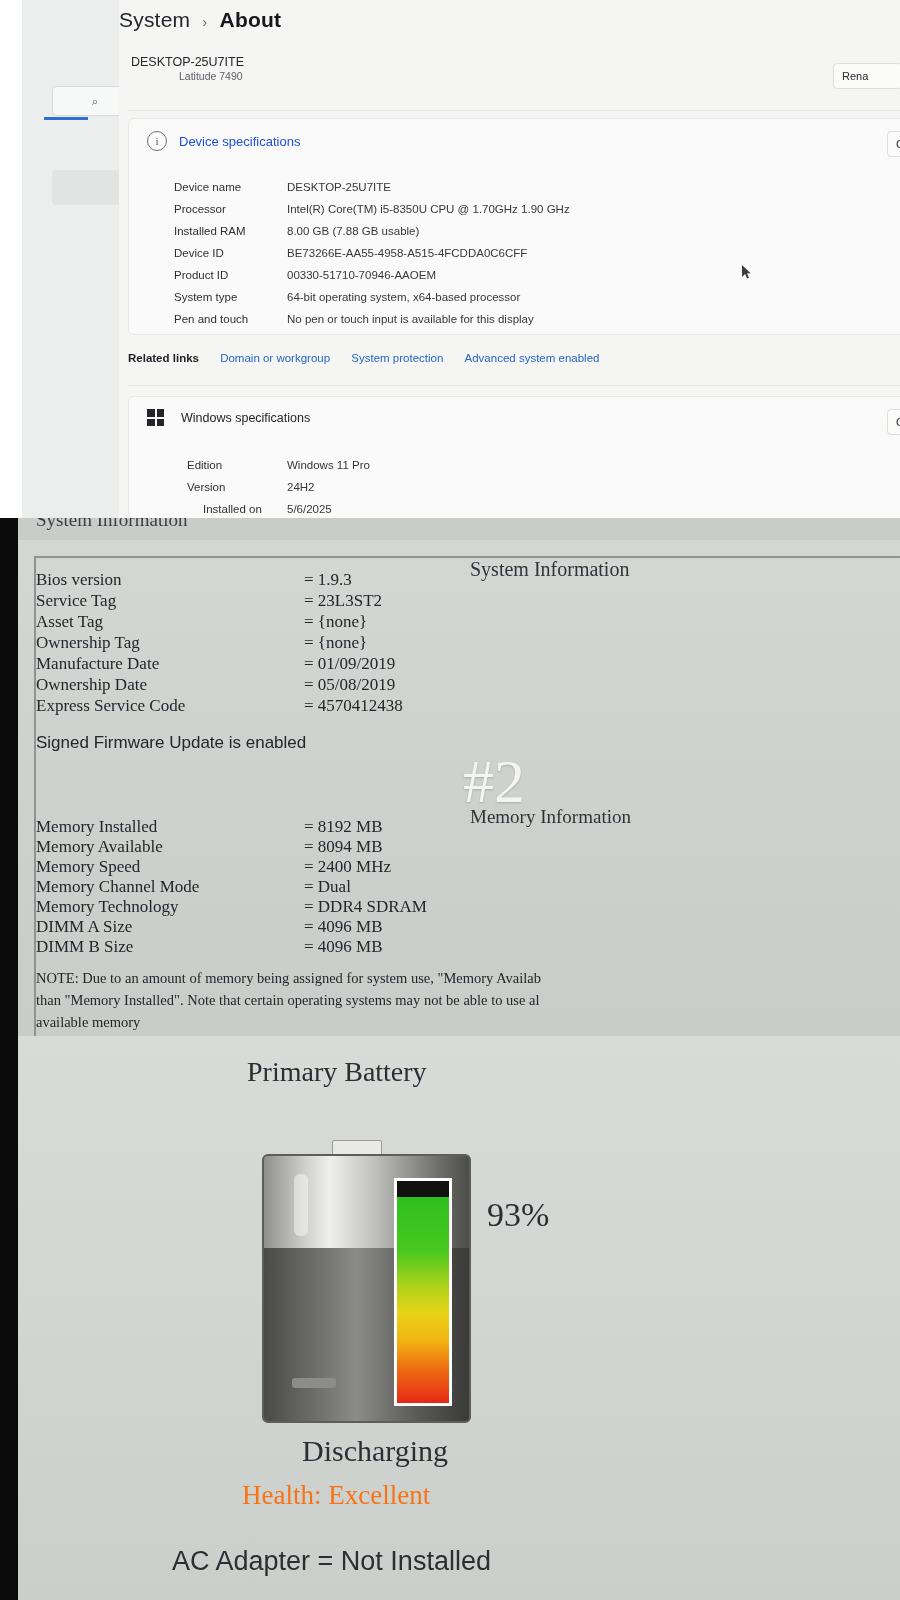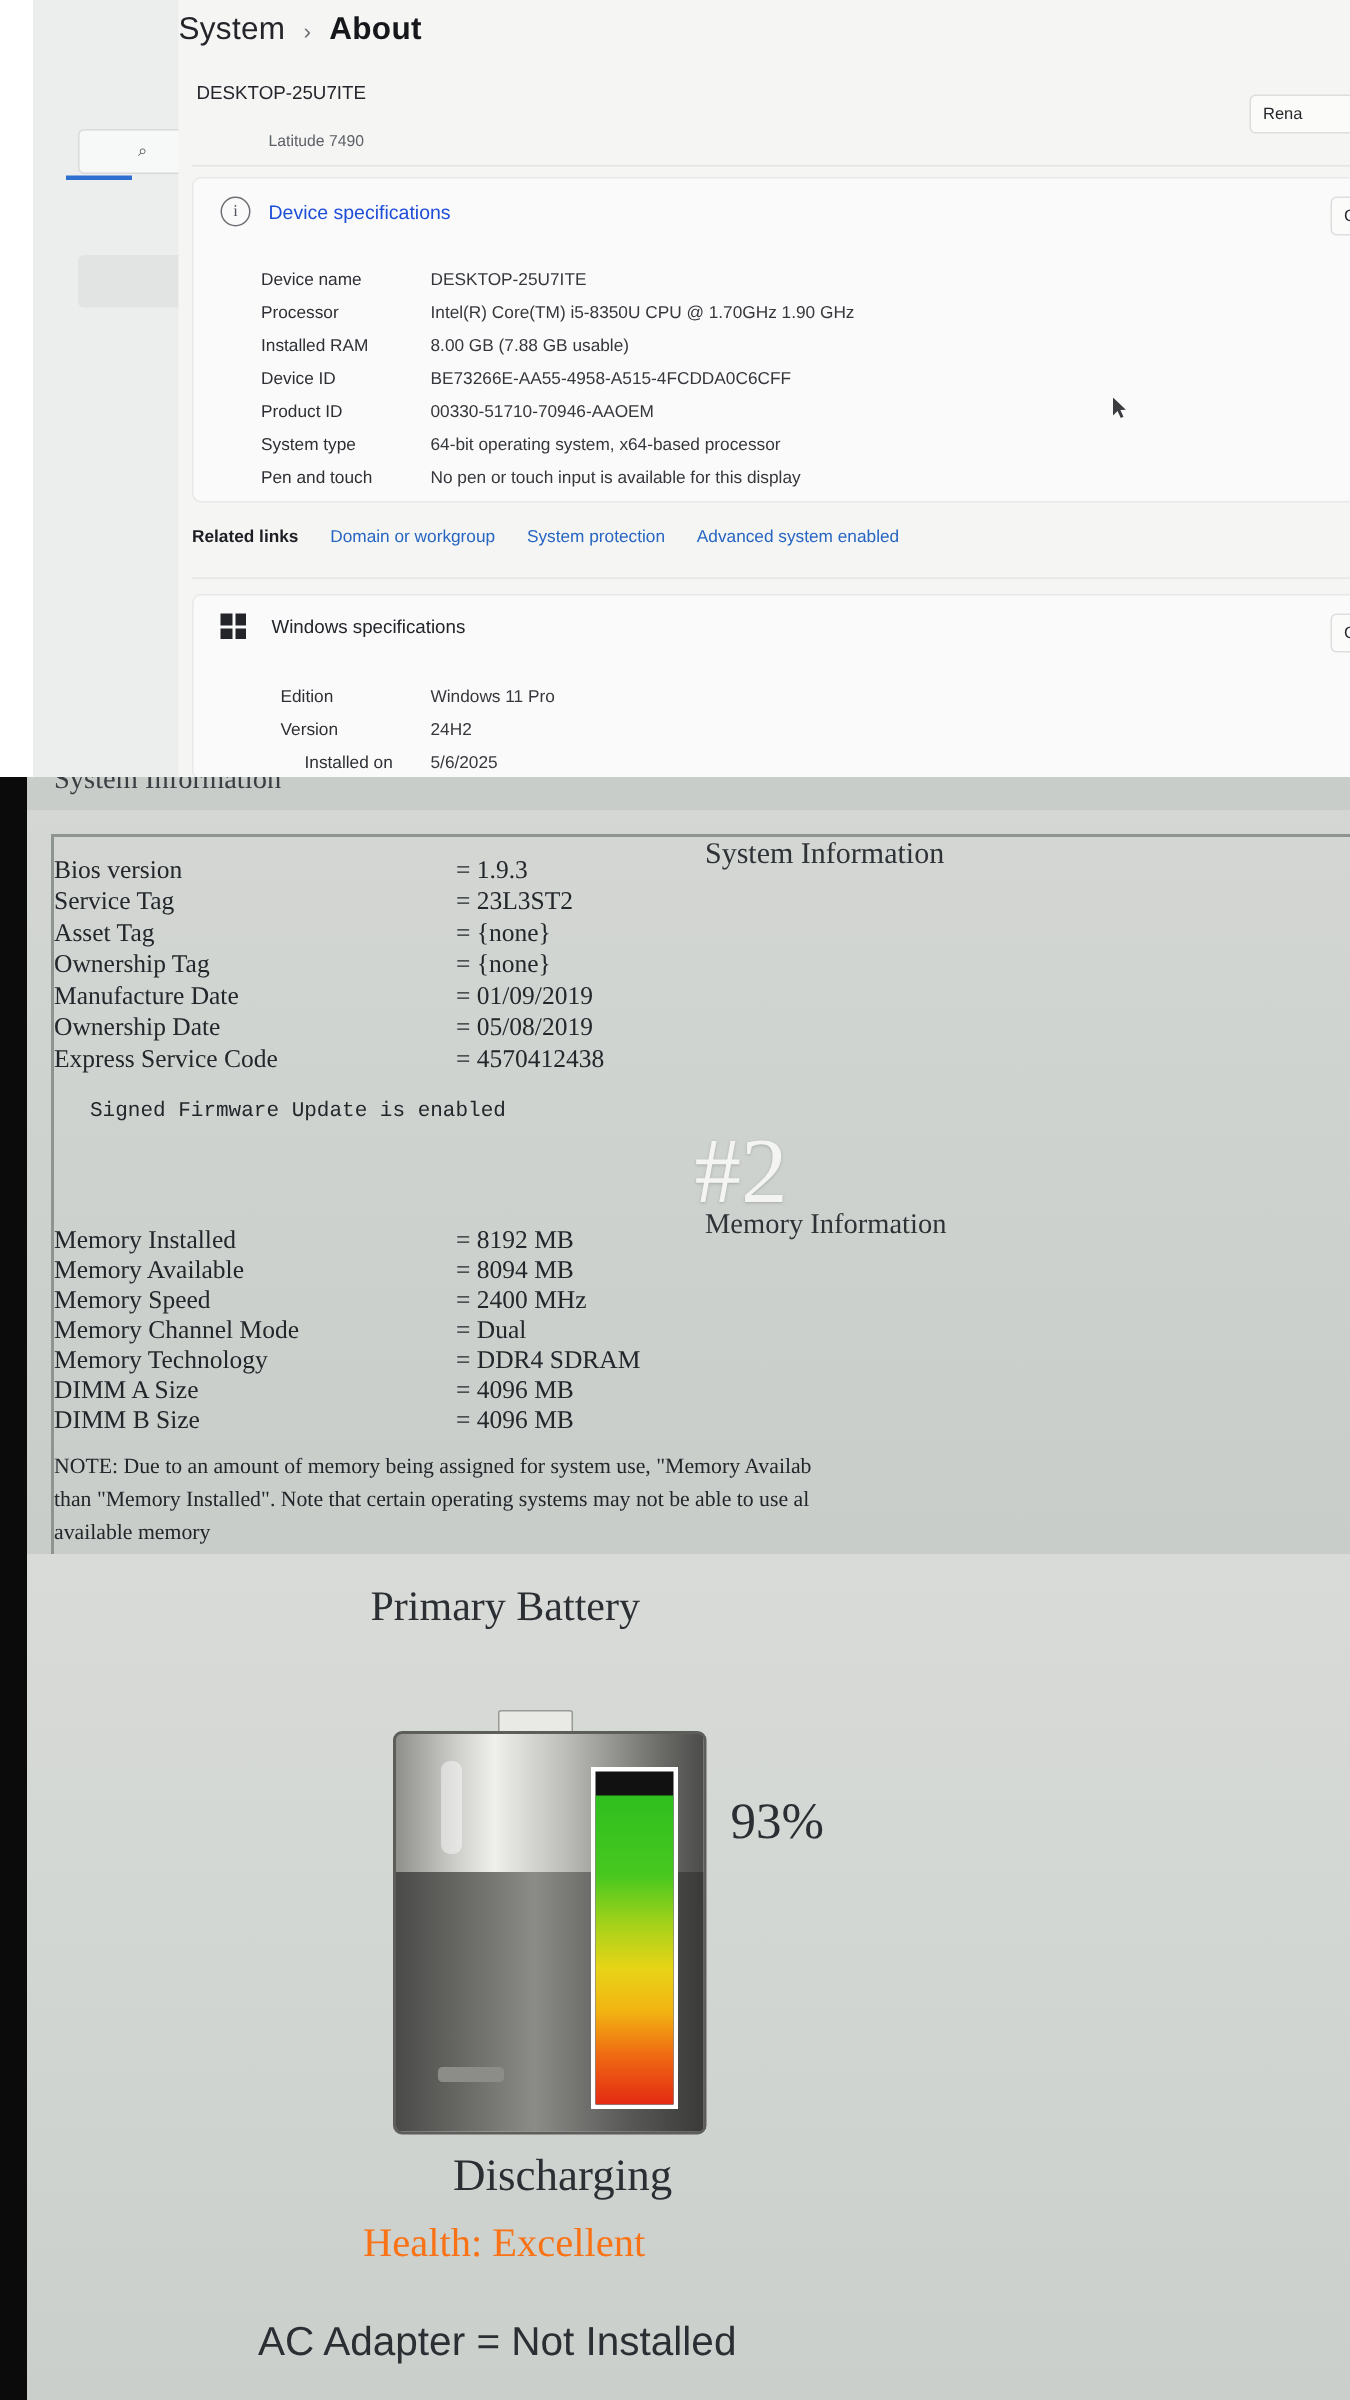--- a/index.html
+++ b/index.html
@@ -18,21 +18,21 @@
 
   .p1-content{position:absolute;left:119px;top:0;right:0;bottom:0;background:#f5f5f4;}
 
   .crumb{position:absolute;left:119px;top:8px;font-size:21px;color:#23252a;letter-spacing:.2px;}
   .crumb .sys{font-weight:400;}
   .crumb .sep{color:#6a6d72;font-size:15px;margin:0 6px;}
   .crumb .cur{font-weight:700;color:#15171a;margin-top:46px;}
 
   .devhdr{position:absolute;left:131px;top:55px;}
   .devhdr .dn{font-size:12.5px;color:#24262b;}
-  .devhdr .dm{font-size:10.5px;color:#5d6066;margin-top:19px;padding-left:48px;}
+  .devhdr .dm{font-size:10.5px;color:#5d6066;margin-top:1px;padding-left:48px;}
   .rename-btn{position:absolute;left:833px;top:63px;width:70px;height:26px;background:#fbfbfa;border:1px solid #dcdddd;border-radius:4px;font-size:11px;color:#26282c;display:flex;align-items:center;padding-left:8px;box-sizing:border-box;}
   .hr1{position:absolute;left:128px;top:110px;width:772px;height:1px;background:#e3e4e4;}
 
   .card{position:absolute;background:#fafafa;border:1px solid #e8e8e7;border-radius:6px;}
   .card1{left:128px;top:118px;width:780px;height:215px;}
   .card1 .ttl{position:absolute;left:50px;top:15px;font-size:13px;color:#1d4ed8;}
   .info-i{position:absolute;left:18px;top:12px;width:18px;height:18px;border:1.3px solid #6c7075;border-radius:50%;font-size:11px;color:#50545a;display:flex;align-items:center;justify-content:center;font-family:"Liberation Serif",serif;}
   .copy-btn{position:absolute;right:-58px;top:12px;width:80px;height:26px;background:#fbfbfa;border:1px solid #dcdddd;border-radius:4px;font-size:11px;color:#26282c;display:flex;align-items:center;padding-left:8px;box-sizing:border-box;}
 
   .spec-row{position:absolute;left:0;width:100%;height:22px;font-size:11.5px;color:#2b2d32;}
@@ -56,21 +56,21 @@
   .p2-topcut{position:absolute;left:18px;top:0;width:882px;height:22px;background:#c9cdc9;overflow:hidden;}
   .p2-topcut span{position:absolute;left:18px;top:-9px;font-size:19px;color:#3b3f43;font-family:"Liberation Serif",serif;}
   .p2-border{position:absolute;left:34px;top:38px;width:866px;height:478px;border-left:2px solid #8e9490;border-top:2px solid #8e9490;}
   .p2-title{position:absolute;left:470px;top:40px;font-size:20px;color:#2f3337;font-family:"Liberation Serif",serif;}
   .p2-subtitle{position:absolute;left:470px;top:288px;font-size:19px;color:#2f3337;font-family:"Liberation Serif",serif;}
   .p2-watermark{position:absolute;left:463px;top:228px;font-size:62px;color:#f4f5f3;font-family:"Liberation Serif",serif;font-weight:400;text-shadow:0 1px 2px rgba(120,125,120,.45);}
   .bios-row{position:absolute;font-size:17px;color:#23262a;font-family:"Liberation Serif",serif;}
   .bios-row .k{position:absolute;left:0;white-space:nowrap;}
   .bios-row .v{position:absolute;left:268px;white-space:nowrap;}
   .p2-note-line{position:absolute;font-size:14.5px;color:#23262a;font-family:"Liberation Serif",serif;}
-  .p2-signed{position:absolute;left:36px;top:215px;font-size:14px;color:#23262a;font-family:Liberation Mono, monospace;padding-left:24px;}
+  .p2-signed{position:absolute;left:36px;top:215px;font-size:17px;color:#23262a;font-family:Liberation Sans, sans-serif;}
 
   
   .panel3{position:relative;width:900px;height:564px;background:#0b0b0b;overflow:hidden;}
   .p3-screen{position:absolute;left:18px;top:0;width:882px;height:564px;background:linear-gradient(180deg,#d8dbd8 0%,#d2d6d3 50%,#cbcfcb 100%);}
   .p3-title{position:absolute;left:247px;top:20px;font-size:28px;color:#2b2f33;font-family:"Liberation Serif",serif;}
   .batt{position:absolute;left:262px;top:118px;width:205px;height:265px;}
   .batt-cap{position:absolute;left:70px;top:-14px;width:48px;height:16px;background:#e9e9e6;border:1px solid #9a9a96;border-radius:2px 2px 0 0;}
   .batt-body{position:absolute;left:0;top:0;width:205px;height:265px;background:linear-gradient(90deg,#8f8f8c 0%,#cfcfcc 20%,#efefec 32%,#bdbdb9 55%,#6e6e6b 85%,#4c4c4a 100%);border:2px solid #5d5d5a;border-radius:6px;overflow:hidden;}
   .batt-dark{position:absolute;left:0;top:92px;width:205px;height:173px;background:linear-gradient(90deg,#4a4a48 0%,#6d6d6a 25%,#8b8b88 45%,#595957 75%,#3a3a38 100%);}
   .batt-gauge{position:absolute;left:130px;top:22px;width:52px;height:222px;border:3px solid #ffffff;background:#111;overflow:hidden;}

